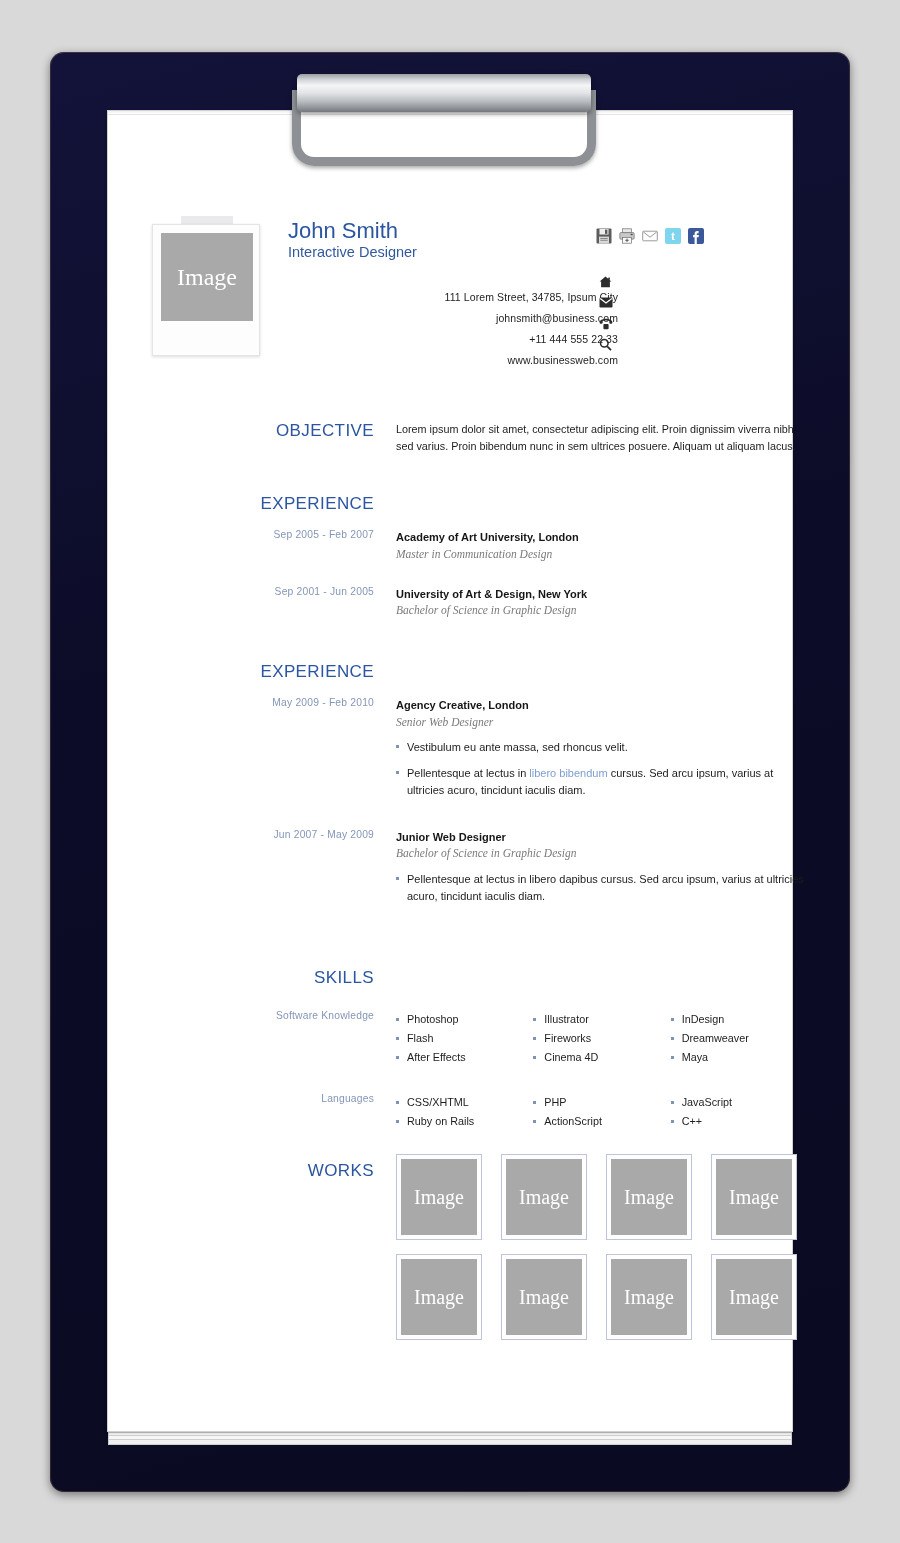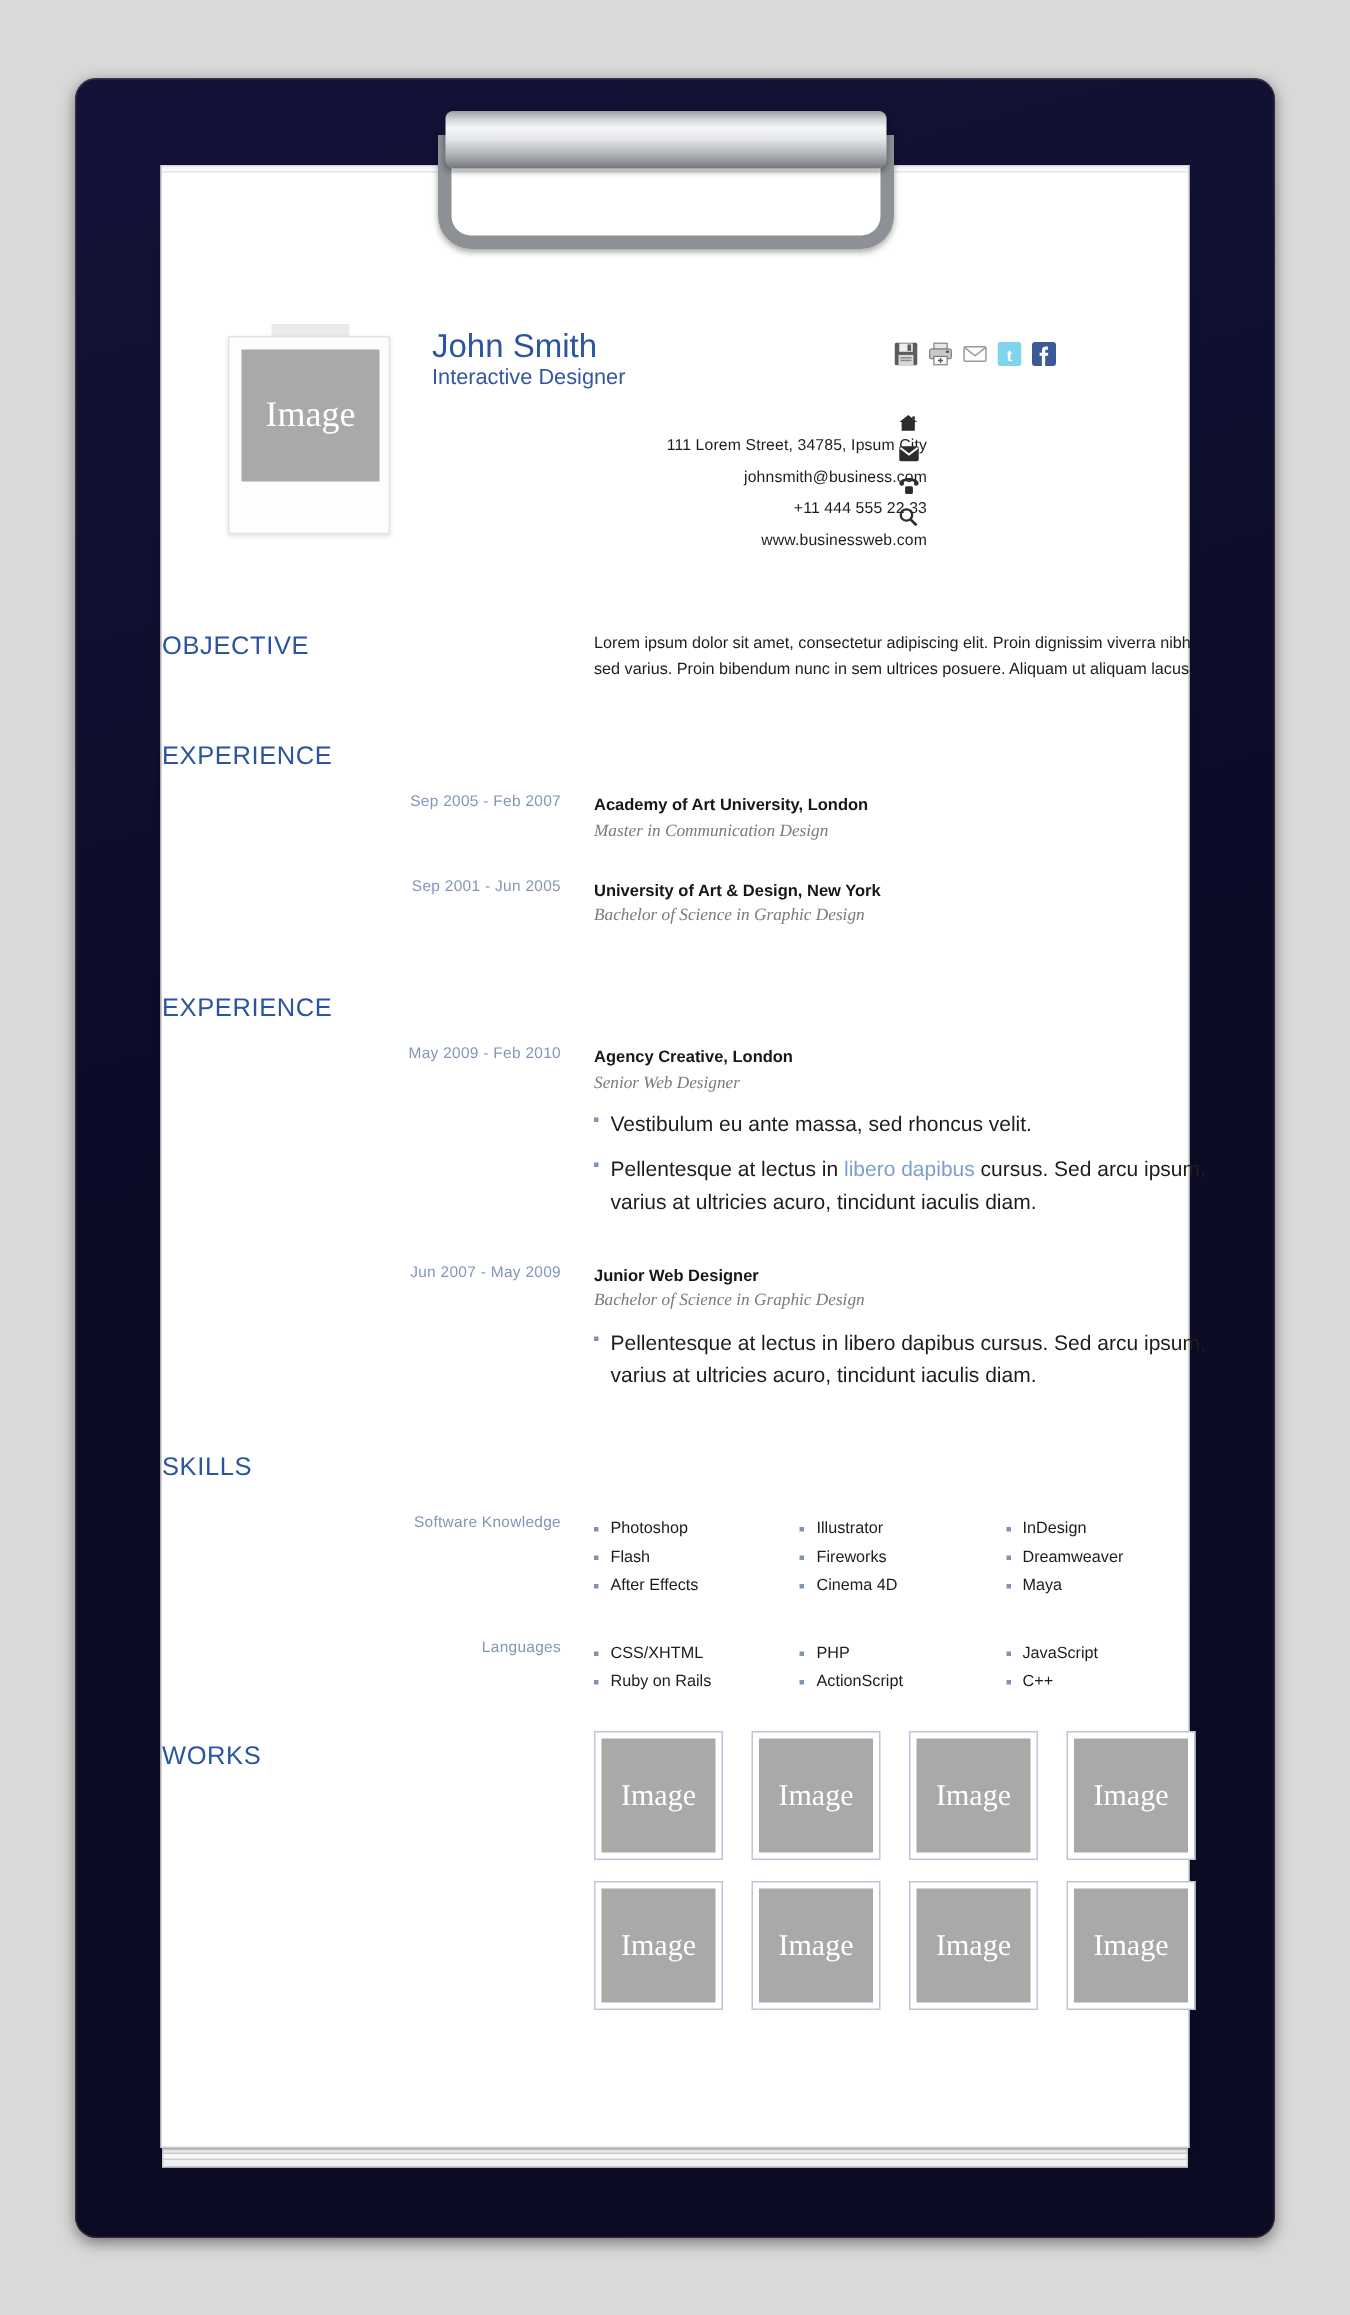--- a/index.html
+++ b/index.html
@@ -138,40 +138,40 @@
   .contact-txt { font-size: 10.5px; color: #1d1d1d; letter-spacing: .1px; }
 
   #social { position: absolute; left: 487px; top: 16px; display: flex; gap: 5px; }
   .soc { width: 18px; height: 18px; display:flex; align-items:center; justify-content:center; border-radius:2px; }
   .soc svg { display:block; }
 
   
   .section { position: absolute; width: 686px; }
   .sec-head {
     position: absolute; left: 0; top: 0; width: 266px;
-    font-size: 17px; color: #2b55a0;
+    text-align: right; font-size: 17px; color: #2b55a0;
     letter-spacing: .4px; font-weight: 400;
   }
   .sec-body { position: absolute; left: 288px; top: 0; width: 412px; }
 
   .para { font-size: 10.8px; color: #1d1d1d; line-height: 1.55; }
 
   
   .entry { position: relative; margin-bottom: 2px; }
   .entry-date {
     position: absolute; left: -288px; top: 0; width: 266px;
     text-align: right; font-size: 10.3px; color: #8496b8; letter-spacing: .2px;
   }
   .entry-title { font-size: 11px; color: #161616; font-weight: bold; line-height: 1.5; }
   .entry-sub {
     font-family: "Liberation Serif", serif;
     font-size: 11.5px; color: #7a7a7a; font-style: italic; line-height: 1.5;
   }
   .bullets { margin-top: 8px; }
-  .bullet { position: relative; padding-left: 11px; font-size: 14px; color: #1d1d1d;
+  .bullet { position: relative; padding-left: 11px; font-size: 11px; color: #1d1d1d;
             line-height: 1.55; margin-bottom: 9px; }
   .bullet::before {
     content: ""; position: absolute; left: 0; top: 6px;
     width: 3px; height: 3px; background: #7f93b8;
   }
   .lnk { color: #7d9ecf; }
 
   
   .skill-label {
     position: absolute; left: -288px; width: 266px; text-align: right;
@@ -343,21 +343,21 @@
 
           <div class="entry" style="margin-bottom:30px;">
             <div class="entry-date">May 2009 - Feb 2010</div>
             <div class="entry-title">Agency Creative, London</div>
             <div class="entry-sub">Senior Web Designer</div>
             <div class="bullets">
               <div class="bullet">
                 <span>Vestibulum eu ante massa, sed rhoncus velit.</span>
               </div>
               <div class="bullet">
-                <span>Pellentesque at lectus in </span><span class="lnk">libero dapibus</span><span> cursus. Sed arcu ipsum, varius at ultricies acuro, tincidunt iaculis diam.</span>
+                <span>Pellentesque at lectus in </span><span class="lnk">libero bibendum</span><span> cursus. Sed arcu ipsum, varius at ultricies acuro, tincidunt iaculis diam.</span>
               </div>
             </div>
           </div>
 
           <div class="entry">
             <div class="entry-date">Jun 2007 - May 2009</div>
             <div class="entry-title">Junior Web Designer</div>
             <div class="entry-sub">Bachelor of Science in Graphic Design</div>
             <div class="bullets">
               <div class="bullet">Pellentesque at lectus in libero dapibus cursus. Sed arcu ipsum, varius at ultricies acuro, tincidunt iaculis diam.</div>

